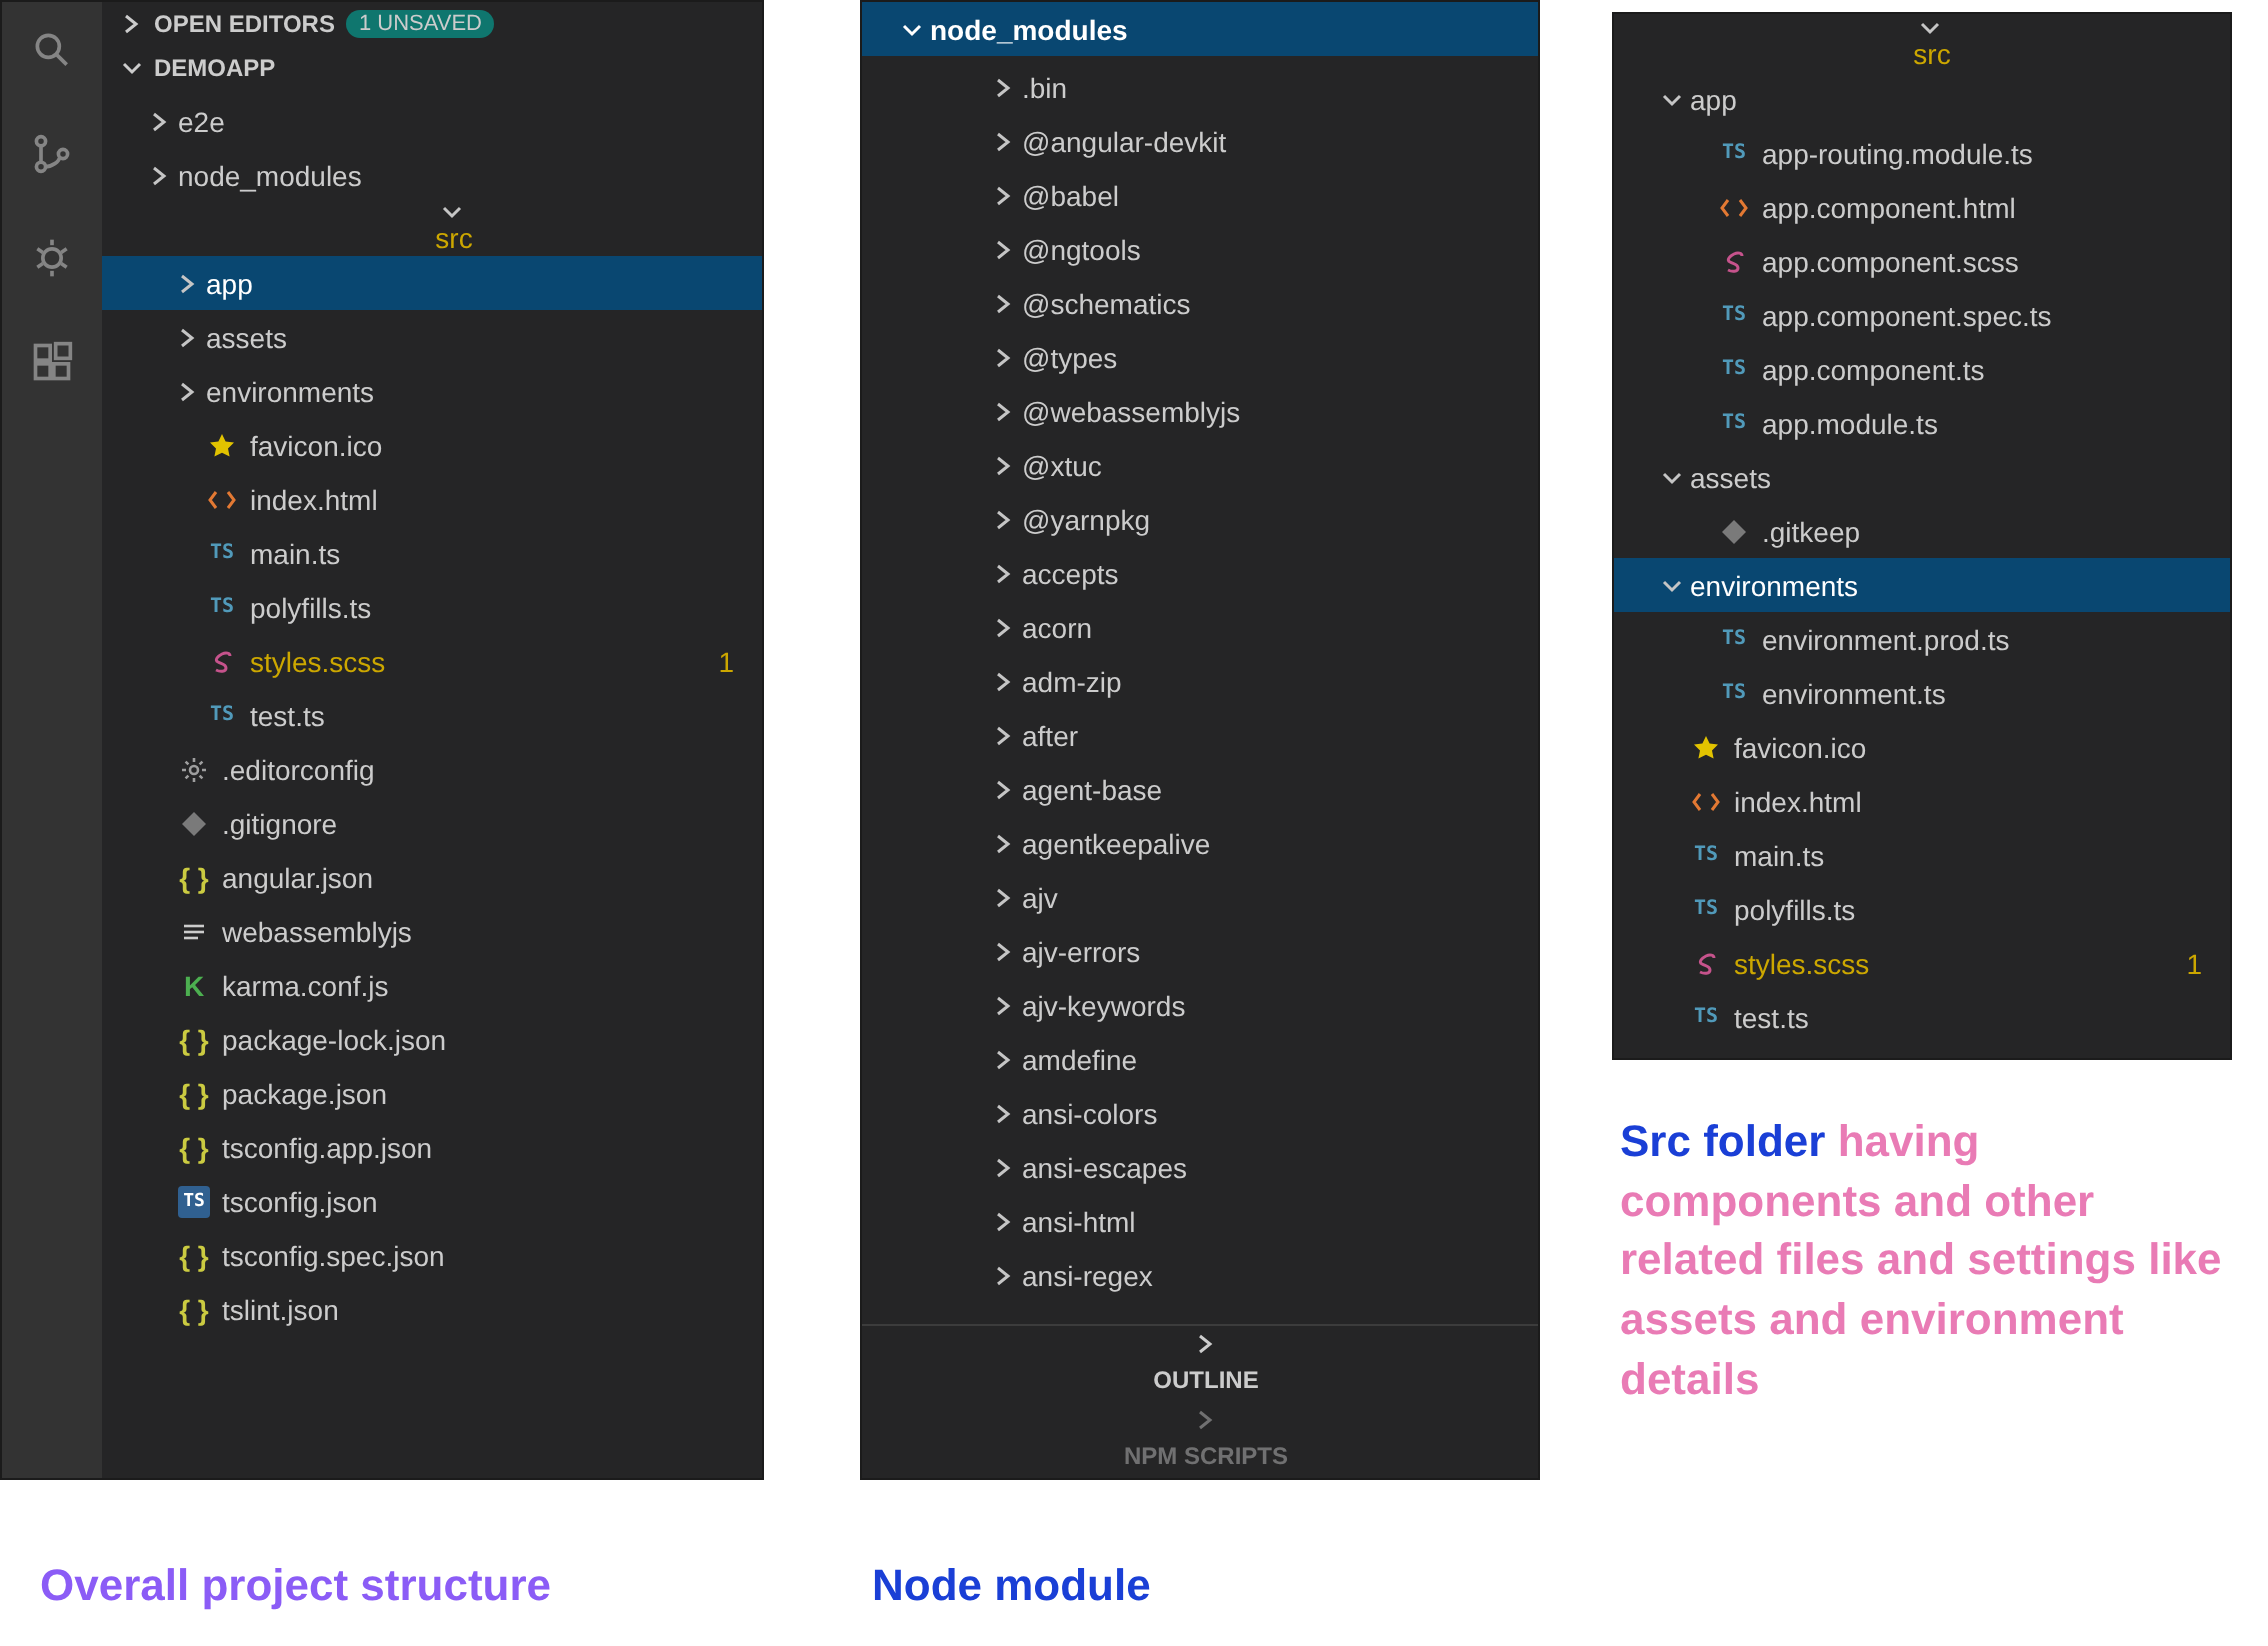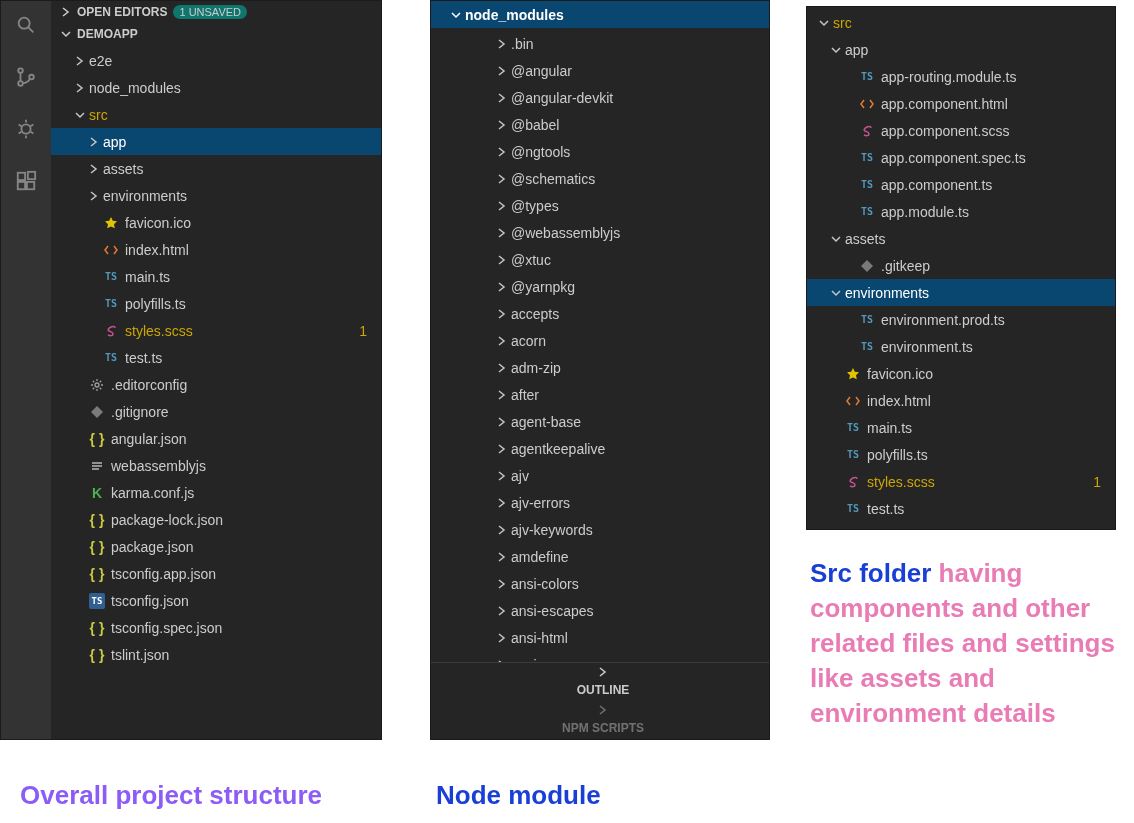--- a/index.html
+++ b/index.html
@@ -48,21 +48,21 @@
   .row {
     display: flex; align-items: center; height: 27px;
     padding-left: 0; cursor: pointer; position: relative;
     color: #cccccc;
   }
   .row .chev { width: 14px; display: inline-flex; justify-content: center; margin-right:2px; color: #c5c5c5; }
   .row .ficon { width: 16px; height: 16px; display: inline-flex; align-items: center; justify-content: center; margin-right: 6px; }
   .row .label { white-space: nowrap; }
   .row.selected { background: #094771; color: #ffffff; }
   .row .trail { position: absolute; right: 14px; color: #cca700; }
-  .row.src-mod { color: #cca700; }
+  .row.src-mod { color: #cca700; flex-direction: column; }
   .row.modified-file { color: #cca700; }
 
   
   .ind0 { padding-left: 10px; }
   .ind1 { padding-left: 22px; }
   .ind2 { padding-left: 36px; }
 
   
   #panel2 { left: 430px; top: 0; width: 340px; height: 740px; display:flex; flex-direction:column; }
   #panel2 .tree-scroll { flex: 1; overflow: hidden; padding-left: 28px; }
@@ -85,21 +85,21 @@
   .ic-star { color: #e2c300; }
   .ic-json { color: #cbcb41; font-weight:700; }
   .ic-gear { color: #9e9e9e; }
   .ic-diamond { color: #7a7a7a; }
   .ic-karma { color: #4caf50; font-weight:700; }
   .ic-info { color: #9e9e9e; }
   .ic-lines { color: #cccccc; }
 
   
   .caption {
-    position: absolute; font-size: 26px; font-weight: 700;
+    position: absolute; font-size: 22px; font-weight: 700;
     line-height: 1.35;
   }
   #cap1 { left: 20px; top: 778px; color: #8b5cf6; }
   #cap2 { left: 436px; top: 778px; color: #1a3fd6; }
   #cap3 { left: 810px; top: 556px; width: 310px; }
   #cap3 .lead { color: #1a3fd6; }
   #cap3 .rest { color: #e97bb5; }
 
   svg { display:block; }
 </style>
@@ -346,28 +346,20 @@
             </svg>
           </span>
           <span class="label">.bin</span>
         </div>
         <div class="row ind2">
           <span class="chev">
             <svg width="10" height="10" viewBox="0 0 10 10">
               <path d="M2 1l5 4-5 4" fill="none" stroke="currentColor" stroke-width="1.5"></path>
             </svg>
           </span>
-          <span class="label">@angular</span>
-        </div>
-        <div class="row ind2">
-          <span class="chev">
-            <svg width="10" height="10" viewBox="0 0 10 10">
-              <path d="M2 1l5 4-5 4" fill="none" stroke="currentColor" stroke-width="1.5"></path>
-            </svg>
-          </span>
           <span class="label">@angular-devkit</span>
         </div>
         <div class="row ind2">
           <span class="chev">
             <svg width="10" height="10" viewBox="0 0 10 10">
               <path d="M2 1l5 4-5 4" fill="none" stroke="currentColor" stroke-width="1.5"></path>
             </svg>
           </span>
           <span class="label">@babel</span>
         </div>

